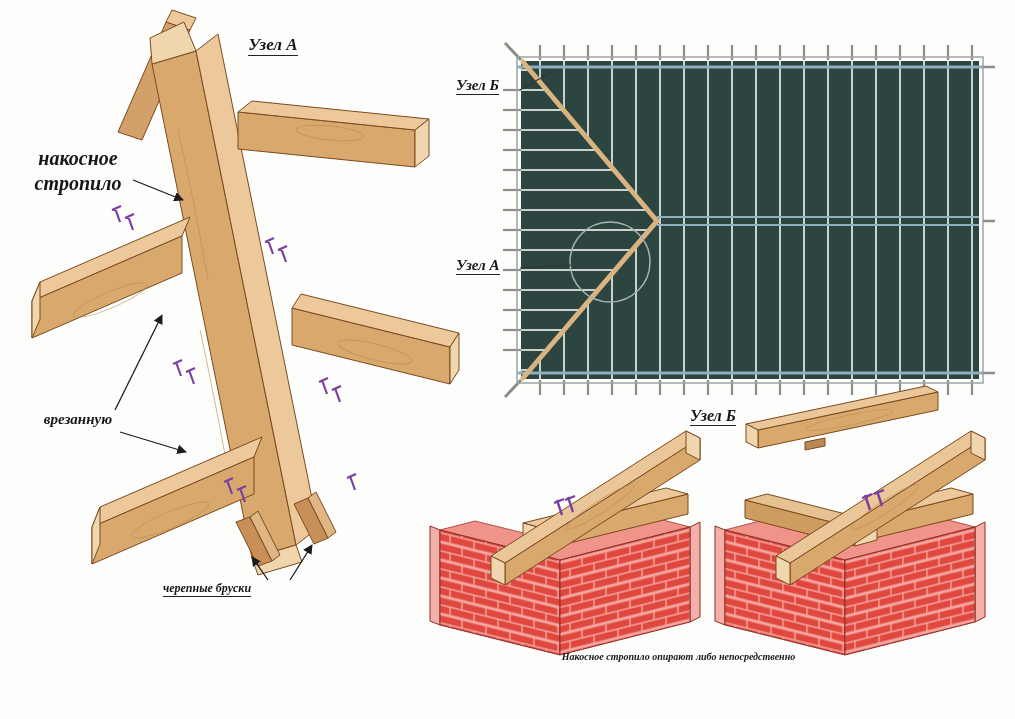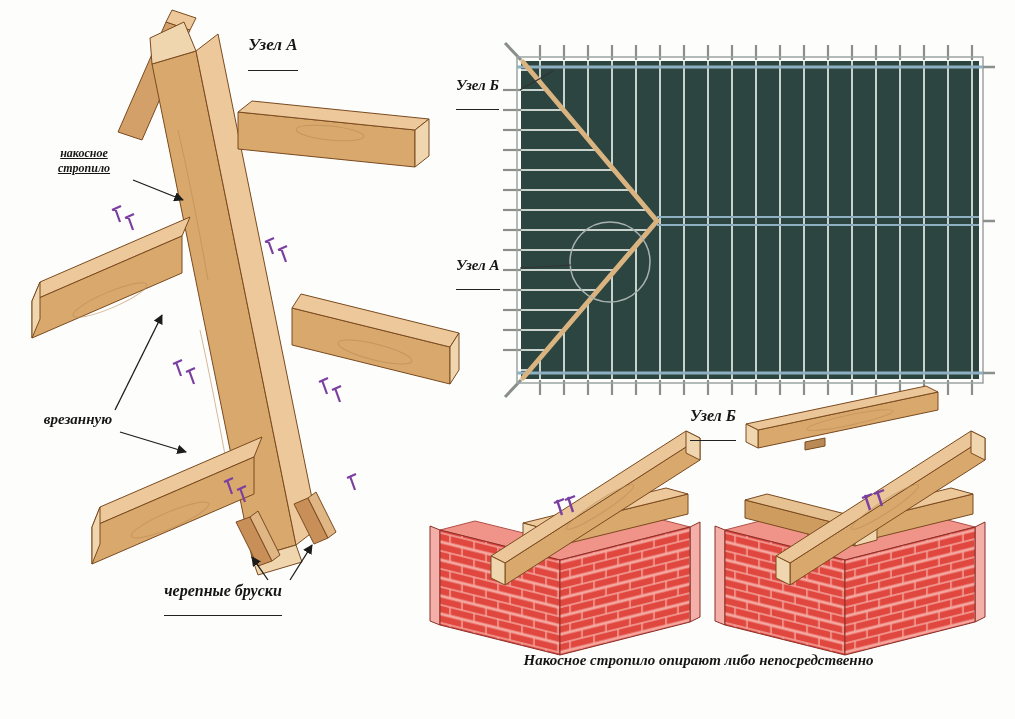--- a/index.html
+++ b/index.html
@@ -6,21 +6,21 @@
   .page{
     position:relative;width:1015px;height:719px;background:#fdfdfc;
     font-family:"Liberation Serif",serif;overflow:hidden;margin:0 auto;
   }
   .page svg.canvas{position:absolute;left:0;top:0;}
   .lbl{
     position:absolute;font-style:italic;font-weight:bold;color:#161616;
     line-height:1.25;white-space:nowrap;
   }
   .center{text-align:center;}
-  .u{border-bottom:1.6px solid #222;padding-bottom:16px;}
+  .u{border-bottom:1.6px solid #222;padding-bottom:1px;}
 </style>
 </head>
 <body>
 
 <div class="page">
 
 <svg class="canvas" width="1015" height="719" viewBox="0 0 1015 719">
   <defs>
     <marker id="arr" viewBox="0 0 10 10" refX="9" refY="5" markerWidth="7.5" markerHeight="7.5" orient="auto-start-reverse">
       <path d="M0,0L10,5L0,10z" fill="#1c1c1c"></path>
@@ -201,39 +201,39 @@
       <path d="M805,442 l20,-4 l0,8 l-20,4 z" fill="#b98a55"></path>
       <ellipse cx="850" cy="420" rx="44" ry="5" transform="rotate(-12 850 420)" fill="none" stroke="#b98a55" stroke-width="1" opacity="0.55"></ellipse>
     </g>
   </g>
 </svg>
 
 <div class="lbl center" style="left:228px;top:34px;width:90px;font-size:17px;">
   <span class="u">Узел А</span>
 </div>
 
-<div class="lbl center" style="left:34px;top:146px;width:100px;font-size:12px;text-decoration:underline;">
+<div class="lbl center" style="left:28px;top:146px;width:100px;font-size:20px;">
   <div>накосное</div>
   <div>стропило</div>
 </div>
 
 <div class="lbl center" style="left:26px;top:410px;width:104px;font-size:15px;">врезанную</div>
 
-<div class="lbl center" style="left:148px;top:581px;width:150px;font-size:16px;">
+<div class="lbl center" style="left:132px;top:581px;width:150px;font-size:12px;">
   <span class="u">черепные бруски</span>
 </div>
 
 
 <div class="lbl" style="left:456px;top:76px;width:64px;font-size:15px;">
   <span class="u">Узел Б</span>
 </div>
 
 <div class="lbl" style="left:456px;top:256px;width:64px;font-size:15px;">
   <span class="u">Узел А</span>
 </div>
 
 <div class="lbl center" style="left:668px;top:406px;width:90px;font-size:16px;">
   <span class="u">Узел Б</span>
 </div>
 
-<div class="lbl center" style="left:436px;top:651px;width:525px;font-size:15px;">Накосное стропило опирают либо непосредственно</div>
+<div class="lbl center" style="left:416px;top:651px;width:525px;font-size:10px;">Накосное стропило опирают либо непосредственно</div>
 
 </div>
 
 </body></html>

